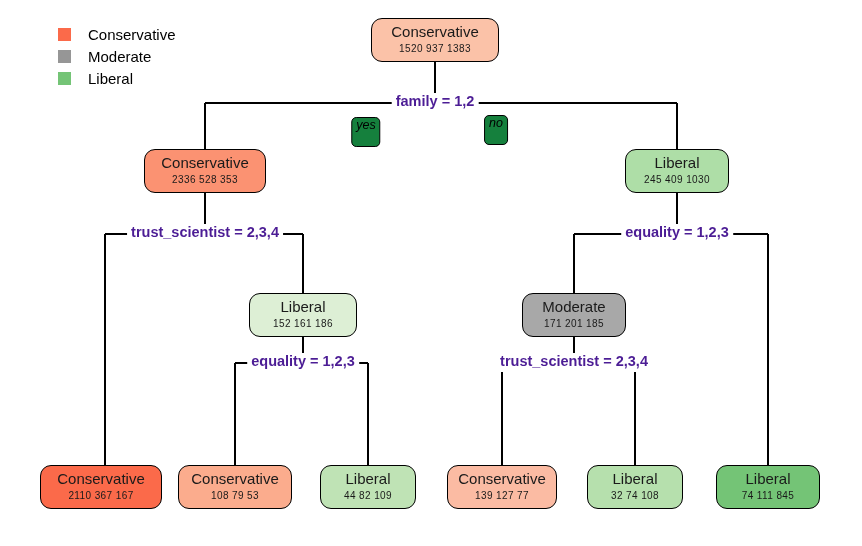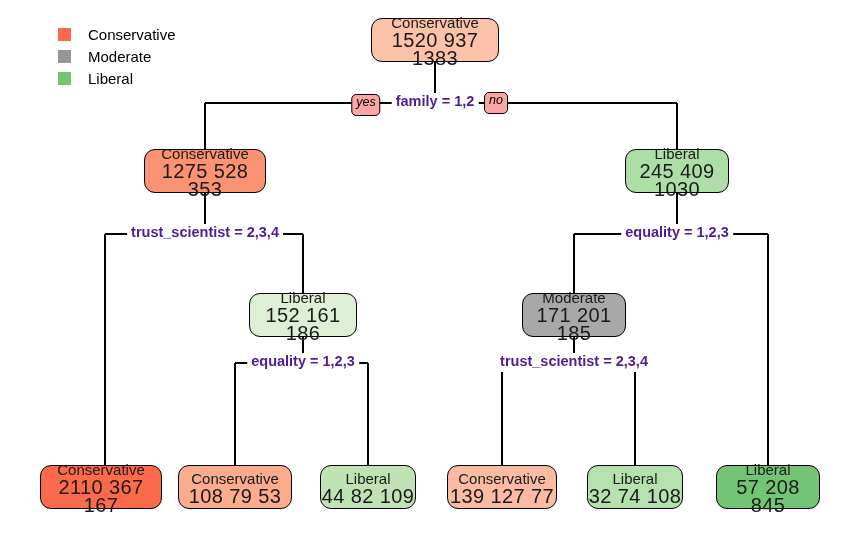--- a/index.html
+++ b/index.html
@@ -26,45 +26,46 @@
     border-radius:11px;
     display:flex;
     flex-direction:column;
     align-items:center;
     justify-content:center;
     color:#1a1a1a;
     text-align:center;
     z-index:3;
   }
   .node-class{font-size:15px;line-height:17px;}
-  .node-counts{font-size:20px;line-height:18px;letter-spacing:0.4px;}
+  .node-counts{font-size:10px;line-height:18px;letter-spacing:0.4px;}
   
   .split-label{
     position:absolute;
     font-size:14.5px;
     font-weight:bold;
     color:#4c1d95;
     background:#ffffff;
     padding:0 4px;
     white-space:nowrap;
     z-index:4;
     transform:translateX(-50%);
   }
   .yesno{
     position:absolute;
     font-size:12.5px;
     font-style:italic;
     color:#000;
-    background:#fca5a5;
+    background:#15803d;
     border:1.3px solid #000;
     border-radius:5px;
-    padding:0px 4px 5px 4px;
+    padding:0px 4px 13px 4px;
     line-height:15px;
     z-index:5;
     transform:translateX(-50%);
+    margin-top:23px;
   }
 </style>
 </head>
 <body>
 
 <svg id="tree-canvas" viewBox="0 0 862 546" xmlns="http://www.w3.org/2000/svg">
   <g stroke="#000000" stroke-width="1.5" fill="none" shape-rendering="crispEdges">
 
     <line x1="435" y1="62" x2="435" y2="103"></line>
 
@@ -108,21 +109,21 @@
   </div>
 </div>
 
 <div id="node-layer">
     <div class="node" style="left: 371px; top: 18px; width: 128px; height: 44px; background: rgb(251, 194, 168);">
       <div class="node-class">Conservative</div>
       <div class="node-counts">1520  937  1383</div>
     </div>
     <div class="node" style="left: 144px; top: 149px; width: 122px; height: 44px; background: rgb(251, 146, 114);">
       <div class="node-class">Conservative</div>
-      <div class="node-counts">1275  528  353</div>
+      <div class="node-counts">2336  528  353</div>
     </div>
     <div class="node" style="left: 625px; top: 149px; width: 104px; height: 44px; background: rgb(174, 222, 167);">
       <div class="node-class">Liberal</div>
       <div class="node-counts">245  409  1030</div>
     </div>
     <div class="node" style="left: 249px; top: 293px; width: 108px; height: 44px; background: rgb(221, 239, 213);">
       <div class="node-class">Liberal</div>
       <div class="node-counts">152  161  186</div>
     </div>
     <div class="node" style="left: 522px; top: 293px; width: 104px; height: 44px; background: rgb(168, 168, 168);">
@@ -144,21 +145,21 @@
     <div class="node" style="left: 447px; top: 465px; width: 110px; height: 44px; background: rgb(251, 187, 163);">
       <div class="node-class">Conservative</div>
       <div class="node-counts">139  127  77</div>
     </div>
     <div class="node" style="left: 587px; top: 465px; width: 96px; height: 44px; background: rgb(182, 224, 173);">
       <div class="node-class">Liberal</div>
       <div class="node-counts">32  74  108</div>
     </div>
     <div class="node" style="left: 716px; top: 465px; width: 104px; height: 44px; background: rgb(116, 196, 118);">
       <div class="node-class">Liberal</div>
-      <div class="node-counts">57  208  845</div>
+      <div class="node-counts">74  111  845</div>
     </div>
     <div class="split-label" style="left: 435px; top: 93px;">family = 1,2</div>
     <div class="yesno" style="left: 366px; top: 94px;">yes</div>
     <div class="yesno" style="left: 496px; top: 92px;">no</div>
     <div class="split-label" style="left: 205px; top: 224px;">trust_scientist = 2,3,4</div>
     <div class="split-label" style="left: 677px; top: 224px;">equality = 1,2,3</div>
     <div class="split-label" style="left: 303px; top: 353px;">equality = 1,2,3</div>
     <div class="split-label" style="left: 574px; top: 353px;">trust_scientist = 2,3,4</div>
   </div>
 

